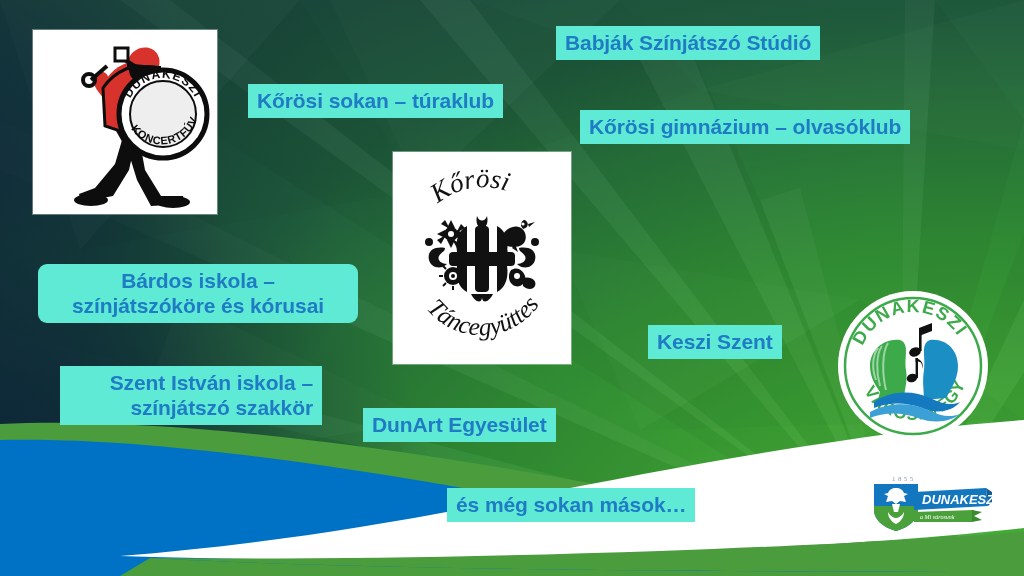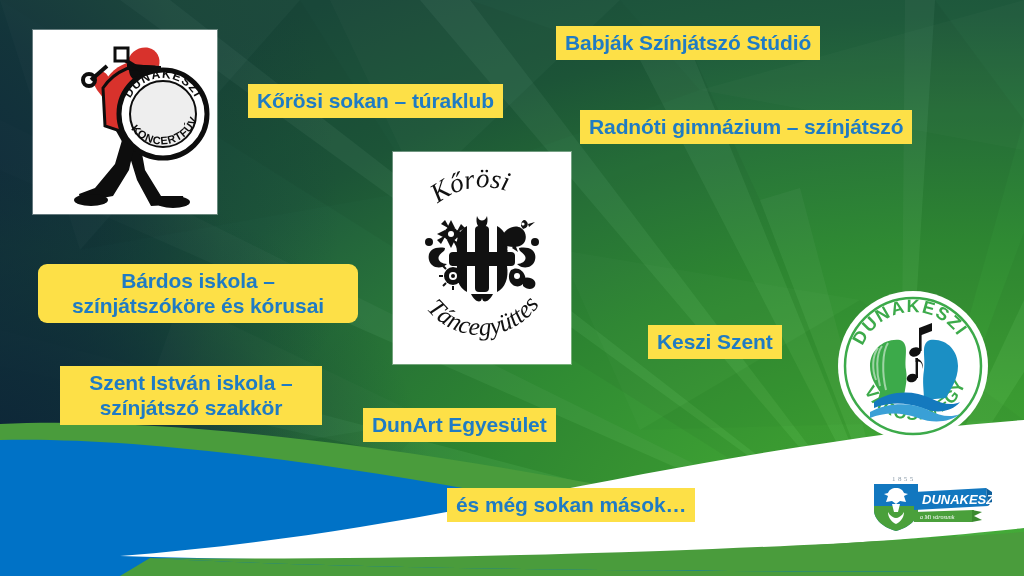--- a/index.html
+++ b/index.html
@@ -50,39 +50,39 @@
     position: absolute;
     background: #ffffff;
     box-shadow: 0 0 0 1px rgba(255,255,255,0.35);
   }
   #logo-koncertfuvosok { left: 33px; top: 30px; width: 184px; height: 184px; }
   #logo-tancegyuttes  { left: 393px; top: 152px; width: 178px; height: 212px; }
 
   
   .label {
     position: absolute;
-    background: #fde047;
+    background: #5eead4;
     color: #1f7bc4;
     font-weight: bold;
     font-size: 21px;
     line-height: 25px;
     text-align: center;
     padding: 4px 9px 5px 9px;
     white-space: pre-line;
     letter-spacing: -0.1px;
     box-sizing: border-box;
   }
 
   #label-babjak      { left: 556px; top: 26px;  }
   #label-korosi      { left: 248px; top: 84px;  }
   #label-radnoti     { left: 580px; top: 110px; }
   #label-tarsasjatek { left: 694px; top: 206px; width: 330px; text-align: left; padding-left: 12px;}
   #label-bardos      { left: 38px;  top: 264px; width: 320px; border-radius: 9px; }
   #label-keszi       { left: 648px; top: 325px; }
-  #label-szentistvan { left: 60px;  top: 366px; width: 262px; }
+  #label-szentistvan { left: 60px;  top: 366px; width: 262px; text-align: right; }
   #label-dunart      { left: 363px; top: 408px; }
   #label-masok       { left: 447px; top: 488px; text-align: center; }
 
   
   #logo-vegyeskar {
     position: absolute;
     left: 818px; top: 290px;
     width: 190px; height: 152px;
   }
   
@@ -358,21 +358,21 @@
       <path d="M52,40 L112,38 L110,50 L52,50 Z" fill="#4aa03b"></path>
       <path d="M110,38 L120,40 L112,44 L120,48 L110,50 Z" fill="#3b8a2f"></path>
       <text x="58" y="47" font-family="'Liberation Serif',serif" font-size="6" font-style="italic" fill="#ffffff">a Mi városunk</text>
     </svg>
   </div>
 
   <div class="label" id="label-babjak">Babják Színjátszó Stúdió</div>
 
   <div class="label" id="label-korosi">Kőrösi sokan – túraklub</div>
 
-  <div class="label" id="label-radnoti">Radnóti gimnázium – színjátszó</div>
+  <div class="label" id="label-radnoti">Kőrösi gimnázium – olvasóklub</div>
 
 
   <div class="label" id="label-bardos">Bárdos iskola –
 színjátszóköre és kórusai</div>
 
   <div class="label" id="label-keszi">Keszi Szent</div>
 
   <div class="label" id="label-szentistvan">Szent István iskola –
 színjátszó szakkör</div>
 

